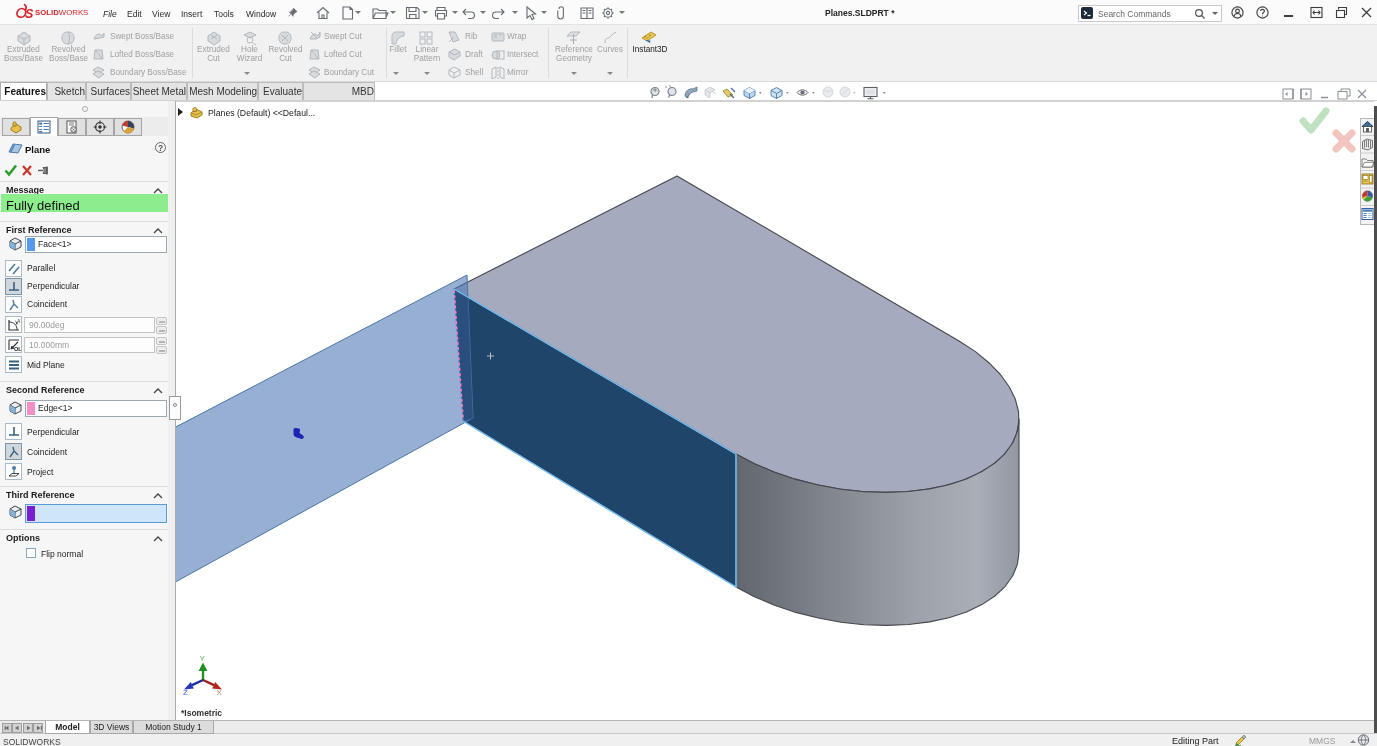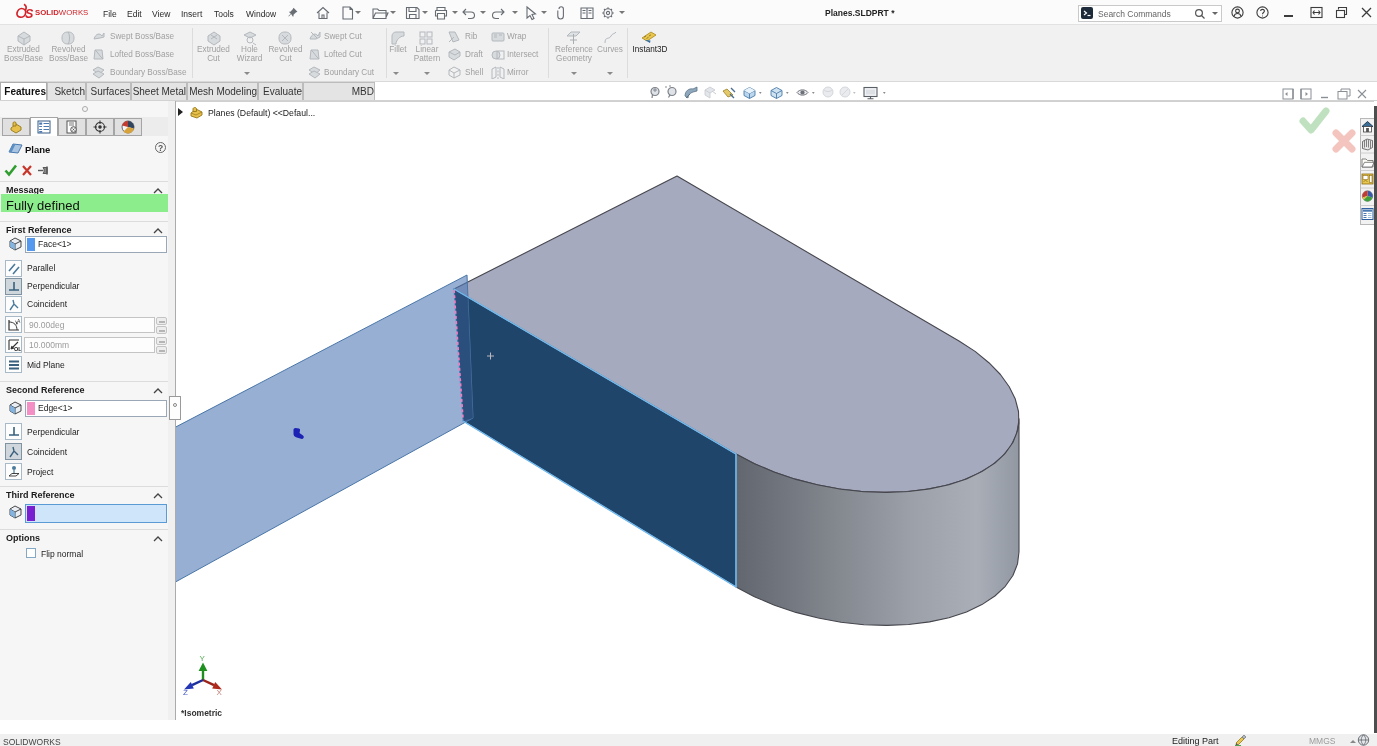--- a/index.html
+++ b/index.html
@@ -41,21 +41,21 @@
 <div id="page">
 
 <div id="titlebar">
   <div class="abs" style="left:12px;top:2px;width:150px;height:20px;">
     <svg style="position:absolute;left:0;top:0;" width="22" height="20" viewBox="0 0 22 20">
       <path d="M9.5 6.5 C12.5 6.5 14 8.5 13.7 10.8 C13.4 13.5 11 15.5 8.2 15.2 C5.8 15 4.6 13 5 11 C5.5 8.8 7.5 6.5 9.5 6.5 Z M13.2 8.5 C14.8 6 14.5 3.5 12 2.2" fill="none" stroke="#d2232a" stroke-width="1.7"></path>
       <text x="13" y="15.5" font-size="12.5" font-weight="bold" font-style="italic" fill="#d2232a" font-family="Liberation Sans">S</text>
     </svg>
     <span style="position:absolute;left:23px;top:6px;font-size:7.8px;font-weight:bold;color:#d2232a;">SOLID<span style="font-weight:normal;">WORKS</span></span>
   </div>
-  <div class="menu" style="left:103px;">File</div>
+  <div class="menu" style="left:103px;font-style:italic;">File</div>
   <div class="menu" style="left:127px;">Edit</div>
   <div class="menu" style="left:152px;">View</div>
   <div class="menu" style="left:181px;">Insert</div>
   <div class="menu" style="left:214px;">Tools</div>
   <div class="menu" style="left:246px;">Window</div>
 
   <svg class="abs" style="left:288px;top:7px;" width="11" height="11" viewBox="0 0 14 14">
         <path d="M8 2 L12 6 L10 7 L7 10 L7 12 L6 12 L4 9 L1 12 L0.5 11.5 L3.5 8.5 L1 6 L3 6 L6 3 L7 1 Z" fill="#6a6f76"></path>
       </svg>
 
@@ -661,20 +661,39 @@
           <path d="M6.5 5.5 H10 M6.5 7.5 H10 M6.5 9.5 H10" stroke="#9cc0e0" stroke-width="1"></path>
         </g>
   </svg>
 </div>
 
 <div class="abs" style="left:1374px;top:106px;width:3px;height:627px;background:#4e4e4e;z-index:5;"></div>
 
 <div class="abs" style="left:169px;top:396px;width:12px;height:24px;background:#fdfdfd;border:1px solid #9a9a9a;z-index:5;"></div>
 <div class="abs" style="left:173px;top:403px;width:4px;height:4px;border:1px solid #888;border-radius:50%;z-index:6;"></div>
 
+<div id="bottabs">
+  <svg class="abs" style="left:2px;top:2px;" width="42" height="10" viewBox="0 0 42 10">
+    <g fill="#d2d2d2" stroke="#8f8f8f" stroke-width="0.8">
+      <rect x="0.5" y="0.5" width="9" height="9"></rect>
+          <rect x="10.5" y="0.5" width="9" height="9"></rect>
+          <rect x="21.5" y="0.5" width="9" height="9"></rect>
+          <rect x="31.5" y="0.5" width="9" height="9"></rect>
+    </g>
+    <g fill="#6a6a6a" stroke="none">
+      <path d="M3 5 L6.5 2.8 V7.2 Z M2.6 2.8 h1 v4.4 h-1 z"></path>
+      <path d="M13 5 L16.5 2.8 V7.2 Z"></path>
+      <path d="M28.5 5 L25 2.8 V7.2 Z"></path>
+      <path d="M38.5 5 L35 2.8 V7.2 Z M38.9 2.8 h1 v4.4 h-1 z"></path>
+    </g>
+  </svg>
+  <div class="btab" style="left:45px;width:45px;background:#fff;font-weight:bold;">Model</div>
+  <div class="btab" style="left:90px;width:43px;">3D Views</div>
+  <div class="btab" style="left:133px;width:81px;">Motion Study 1</div>
+</div>
 <div id="statusbar">
   <div class="stext" style="left:3px;top:3px;">SOLIDWORKS</div>
   <div class="stext" style="left:1172px;top:2px;color:#222;font-size:9px;">Editing Part</div>
   <div class="stext" style="left:1297px;top:2px;color:#9a9a9a;margin-left:12px;">MMGS</div>
   <div class="dd" style="left:1350px;top:6px;border-top:none;border-bottom:3.5px solid #888;"></div>
   <svg class="abs" style="left:1234px;top:0px;" width="14" height="12" viewBox="0 0 14 12">
         <path d="M2 9 L8 3 L10 5 L4 11 Z" fill="#e8c64f" stroke="#8a6d14" stroke-width="0.7"></path>
         <path d="M8 3 L10 1 L12 3 L10 5 Z" fill="#b0b6bc" stroke="#70767c" stroke-width="0.7"></path>
         <path d="M2 9 L1.5 11.5 L4 11 Z" fill="#555"></path>
         <path d="M1 11.8 h6" stroke="#3da03d" stroke-width="1.4"></path>

